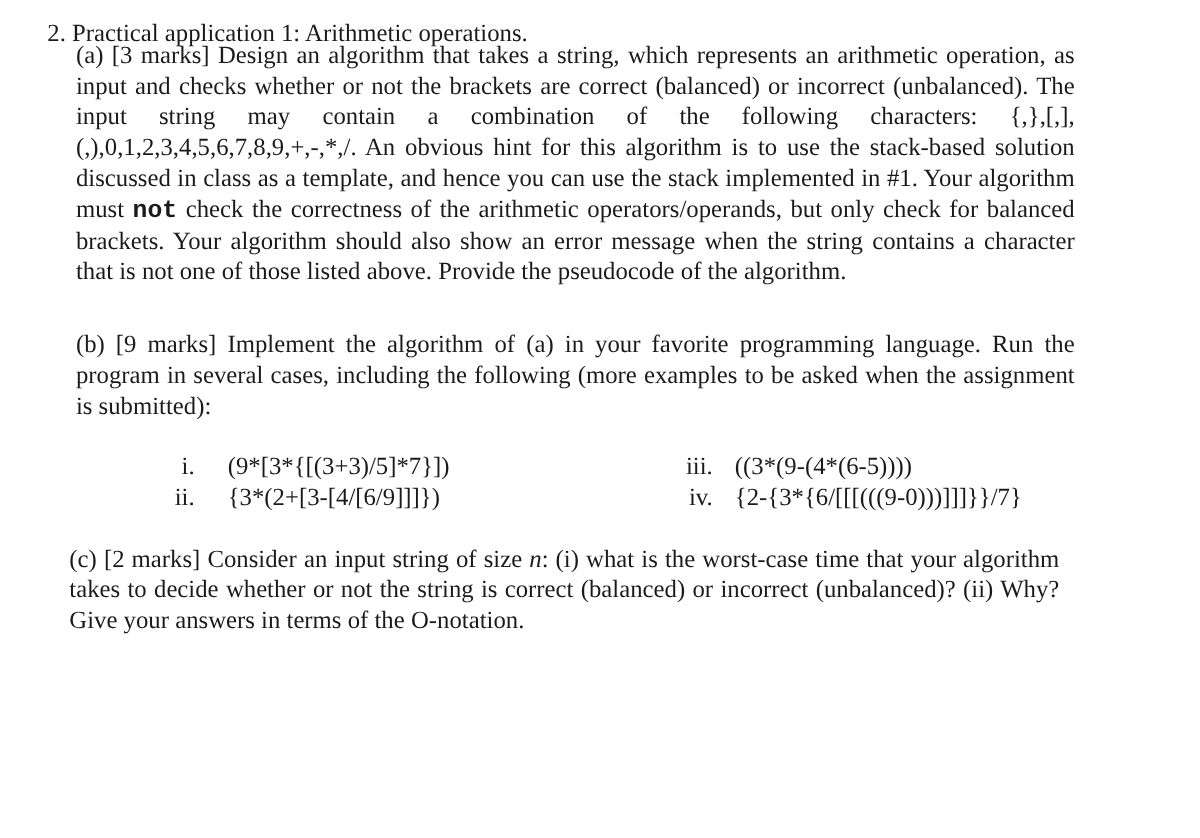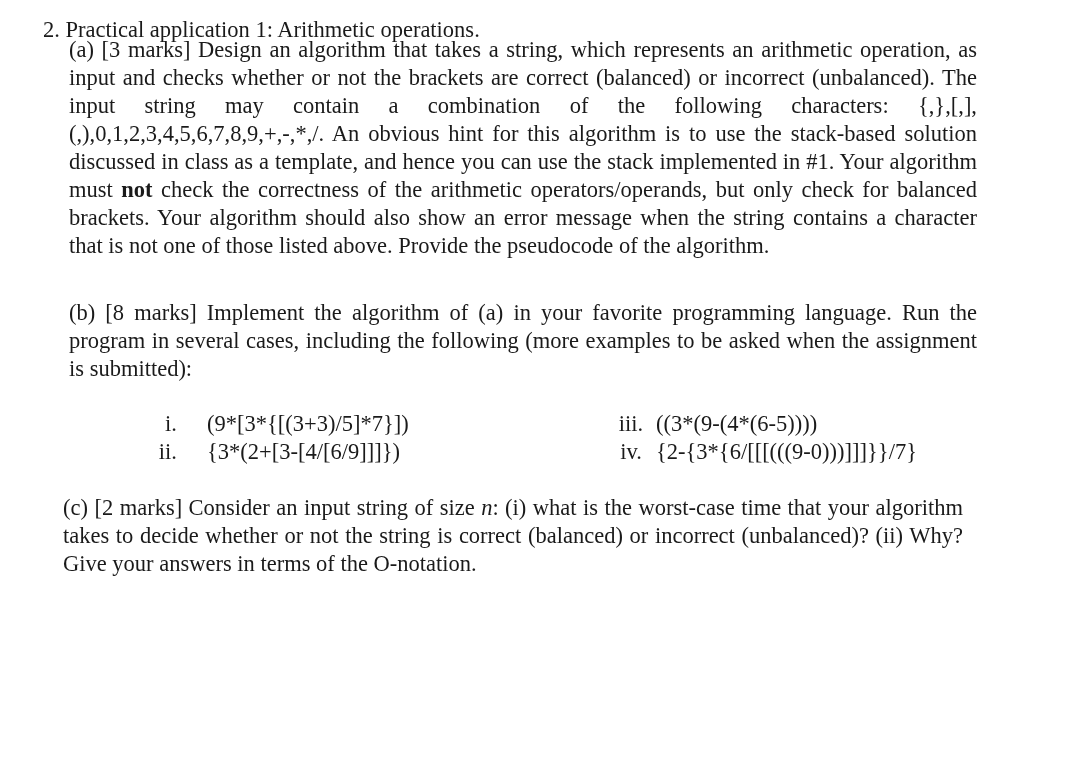--- a/index.html
+++ b/index.html
@@ -37,56 +37,56 @@
     #part-b {
       left: 69px;
       top: 299px;
       width: 908px;
     }
     #part-c {
       left: 63px;
       top: 494px;
       width: 900px;
     }
-    .bold { font-weight: bold; }
+    .bold { font-weight: bold; font-family: Liberation Mono, monospace; }
     .ital { font-style: italic; }
 
     .examples {
       position: absolute;
       top: 410px;
       left: 0;
       width: 914px;
       height: 60px;
     }
     .ex {
       position: absolute;
       white-space: nowrap;
     }
     .ex .num {
       display: inline-block;
       text-align: right;
     }
     .ex-left .num { width: 30px; }
     .ex-left .expr { margin-left: 30px; }
-    .ex-right .num { width: 34px; text-align: center; }
-    .ex-right .expr { margin-left: 8px; }
+    .ex-right .num { width: 34px; text-align: right; }
+    .ex-right .expr { margin-left: 20px; }
 
     #ex-1 { left: 147px; top: 0px; }
     #ex-2 { left: 147px; top: 28px; }
     #ex-3 { left: 614px; top: 0px; }
     #ex-4 { left: 614px; top: 28px; }
   </style>
 </head>
 <body>
 
 <div class="title">2. Practical application 1: Arithmetic operations.</div>
 
 <div id="part-a" class="para"><span>(a) [3 marks]</span> <span>Design an algorithm that takes a string, which represents an arithmetic operation, as input and checks whether or not the brackets are correct (balanced) or incorrect (unbalanced). The input string may contain a combination of the following characters: {,},[,],(,),0,1,2,3,4,5,6,7,8,9,+,-,*,/. An obvious hint for this algorithm is to use the stack-based solution discussed in class as a template, and hence you can use the stack implemented in #1. Your algorithm must</span> <span class="bold">not</span> <span>check the correctness of the arithmetic operators/operands, but only check for balanced brackets. Your algorithm should also show an error message when the string contains a character that is not one of those listed above. Provide the pseudocode of the algorithm.</span></div>
 
-<div id="part-b" class="para"><span>(b) [8 marks]</span> <span>Implement the algorithm of (a) in your favorite programming language. Run the program in several cases, including the following (more examples to be asked when the assignment is submitted):</span></div>
+<div id="part-b" class="para"><span>(b) [9 marks]</span> <span>Implement the algorithm of (a) in your favorite programming language. Run the program in several cases, including the following (more examples to be asked when the assignment is submitted):</span></div>
 
 <div class="examples">
   <div id="ex-1" class="ex ex-left">
     <span class="num">i.</span><span class="expr">(9*[3*{[(3+3)/5]*7}])</span>
   </div>
   <div id="ex-2" class="ex ex-left">
     <span class="num">ii.</span><span class="expr">{3*(2+[3-[4/[6/9]]]})</span>
   </div>
   <div id="ex-3" class="ex ex-right">
     <span class="num">iii.</span><span class="expr">((3*(9-(4*(6-5))))</span>

